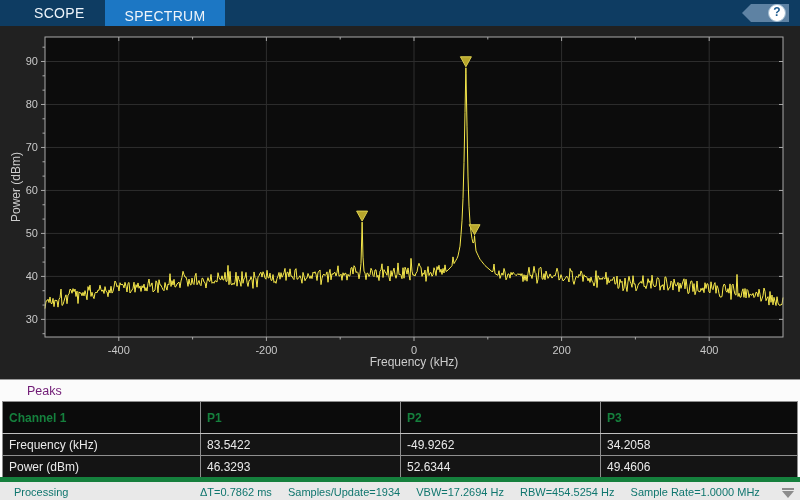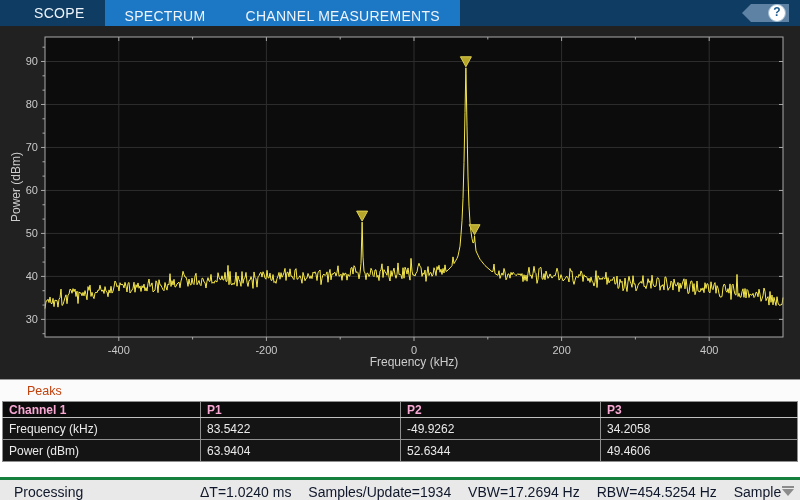--- a/index.html
+++ b/index.html
@@ -21,36 +21,36 @@
   
   .plot-panel { position:absolute; left:0; top:26px; width:800px; height:353px;
                 background:#212121; }
   .axis-label { position:absolute; color:#cdcdcd; font-size:12px; text-align:center; }
   .xlabel { left:314px; top:329px; width:200px; }
   .ylabel { left:-44px; top:154px; width:120px; height:14px; transform:rotate(-90deg); }
 
   
   .peaks-band { position:absolute; left:0; top:379px; width:800px; height:22px;
                 background:#fbfbfb; border-top:1px solid #9a9a9a; }
-  .peaks-band span { position:absolute; left:27px; top:4px; font-size:12.5px; color:#c2410c; }
+  .peaks-band span { position:absolute; left:27px; top:4px; font-size:12.5px; color:#701a75; }
 
   
   table.peaks { position:absolute; left:2px; top:401px; width:795px;
                 border-collapse:collapse; table-layout:fixed;
                 background:#101010; font-size:12px; }
   table.peaks th, table.peaks td { border:1px solid #8f8f8f; padding:0 0 0 6px;
                 text-align:left; overflow:hidden; white-space:nowrap; }
-  table.peaks th { height:16px; color:#f9a8d4; font-weight:bold; background:#0b0b0b;
+  table.peaks th { height:32px; color:#15803d; font-weight:bold; background:#0b0b0b;
                    border-bottom:1px solid #c0c0c0; }
   table.peaks td { height:22px; color:#eaeaea; background:#141414; }
 
   
   .statusbar { position:absolute; left:0; top:477px; width:800px; height:23px;
-               background:#e9e9e9; border-top:3px solid #15803d; font-size:14px;
-               color:#0f172a; overflow:hidden; }
+               background:#e9e9e9; border-top:5px solid #15803d; font-size:11px;
+               color:#0f766e; overflow:hidden; }
   .status-state { position:absolute; left:14px; top:4px; }
   .status-items { position:absolute; left:200px; top:4px; width:590px;
                   white-space:nowrap; overflow:hidden; }
   .status-items span { margin-right:13px; }
   .busy-icon { position:absolute; right:5px; top:6px; width:14px; height:11px;
                background:#e9e9e9; }
   .busy-icon::before { content:""; position:absolute; left:1px; top:0; width:12px; height:2px;
                background:#8c8c8c; }
   .busy-icon::after { content:""; position:absolute; left:1px; top:3px; width:0; height:0;
                border-left:6px solid transparent; border-right:6px solid transparent;
@@ -59,21 +59,20 @@
 </head>
 <body>
 
 <div class="window">
 
   <div class="toolbar">
     <div style="width:14px"></div>
     <div class="tab">SCOPE</div>
     <div class="tab-group-active">
       <div class="tab">SPECTRUM</div>
-      <div class="tab">CHANNEL MEASUREMENTS</div>
     </div>
     <div class="help-tag">
       <svg width="48" height="20" viewBox="0 0 48 20">
         <polygon points="0,10 9,1 47,1 47,19 9,19" fill="#5e82a3"></polygon>
       </svg>
       <div class="help-q">?</div>
     </div>
   </div>
 
   <div class="plot-panel">
@@ -184,31 +183,31 @@
       <th>P3</th>
     </tr>
     <tr>
       <td>Frequency (kHz)</td>
       <td>83.5422</td>
       <td>-49.9262</td>
       <td>34.2058</td>
     </tr>
     <tr>
       <td>Power (dBm)</td>
-      <td>63.9404</td>
+      <td>46.3293</td>
       <td>52.6344</td>
       <td>49.4606</td>
     </tr>
   </tbody>
     </table>
 
   <div class="statusbar">
     <span class="status-state">Processing</span>
     <span class="status-items">
-      <span>ΔT=1.0240 ms</span>
+      <span>ΔT=0.7862 ms</span>
       <span>Samples/Update=1934</span>
       <span>VBW=17.2694 Hz</span>
       <span>RBW=454.5254 Hz</span>
       <span>Sample Rate=1.0000 MHz</span>
       
       
     </span>
     <span class="busy-icon"></span>
   </div>
 

